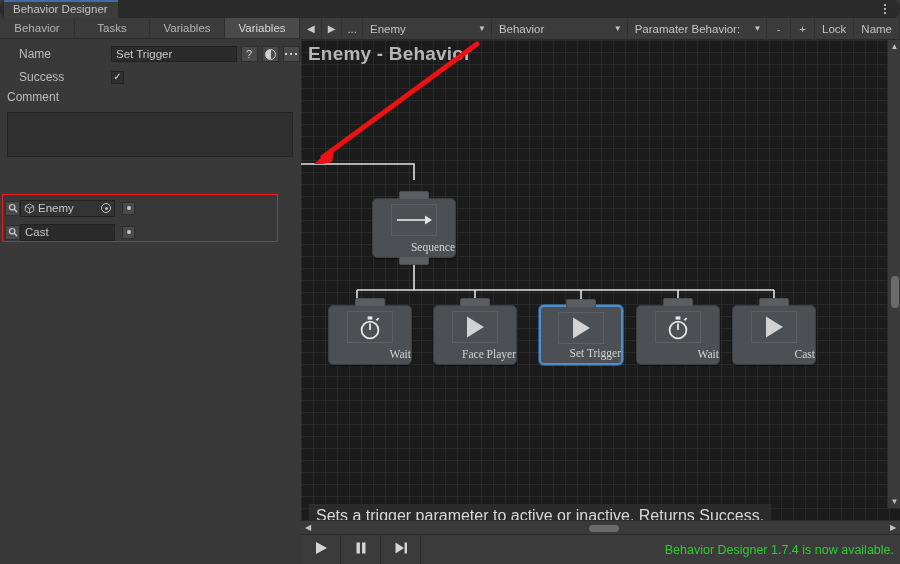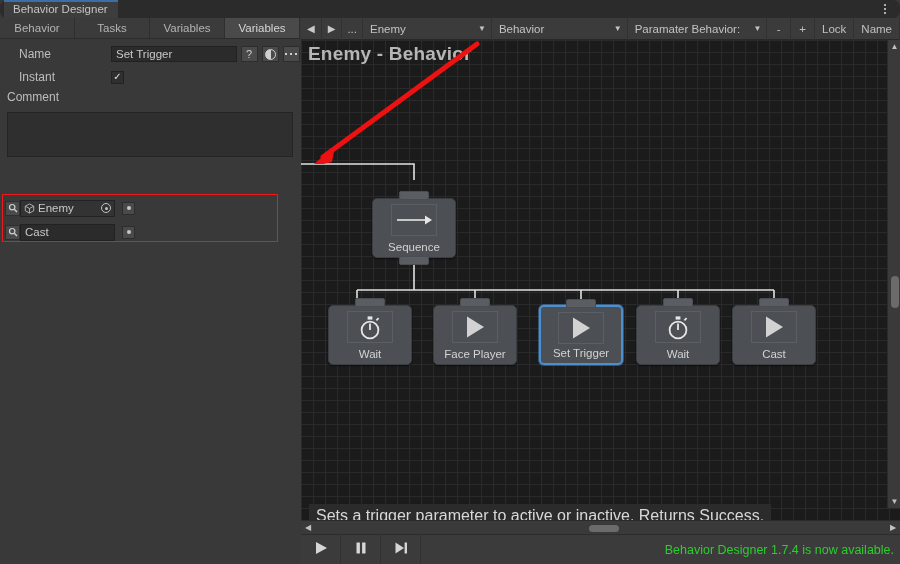--- a/index.html
+++ b/index.html
@@ -98,22 +98,22 @@
 
   .graph-title{position:absolute;left:7px;top:3px;font-size:19px;font-weight:bold;color:#b6b6b6;
     letter-spacing:0.2px;}
 
   .edges{position:absolute;left:0;top:0;width:599px;height:524px;}
 
   .node{position:absolute;width:84px;height:60px;background:#4c4f53;border:1px solid #3a3d41;
     border-radius:5px;box-shadow:0 1px 2px rgba(0,0,0,.5);}
   .node .glyphbox{position:absolute;left:50%;top:5px;transform:translateX(-50%);
     width:46px;height:32px;border:1px solid #5b5f64;display:flex;align-items:center;justify-content:center;}
-  .node .nlabel{position:absolute;left:0;right:0;bottom:4px;text-align:center;
-    font-size:11.5px;color:#d3d3d3;white-space:nowrap;}
+  .node .nlabel{position:absolute;left:0;right:0;bottom:4px;text-align:right;
+    font-size:11.5px;color:#d3d3d3;white-space:nowrap;font-family:Liberation Serif, serif;}
   .node.selected{border:2px solid #4b8fd1;box-shadow:0 0 0 1px rgba(75,143,209,.5);}
   .conn{position:absolute;left:50%;transform:translateX(-50%);width:30px;height:9px;
     background:#5a5d61;border:1px solid #4a4d51;border-radius:2px;}
   .conn.top{top:-8px;}
   .conn.bot{bottom:-8px;}
 
   .status-tip{position:absolute;left:8px;bottom:36px;background:#2b2b2b;
     padding:3px 7px;color:#d8d8d8;font-size:16px;white-space:nowrap;}
 
   
@@ -172,21 +172,21 @@
           <span class="halfcircle"></span>
         </div>
         <div class="iconbtn dots">
           <i></i>
             <i></i>
             <i></i>
         </div>
       </div>
 
       <div class="row" style="margin-top:3px;">
-        <div class="lbl">Instant</div>
+        <div class="lbl">Success</div>
         <div class="chk">✓</div>
       </div>
 
       <div class="comment-label" style="margin-top:3px;">Comment</div>
       <div class="comment-box"></div>
 
       <div class="taskfields">
 
         <div class="frow">
           <div class="magbtn">

